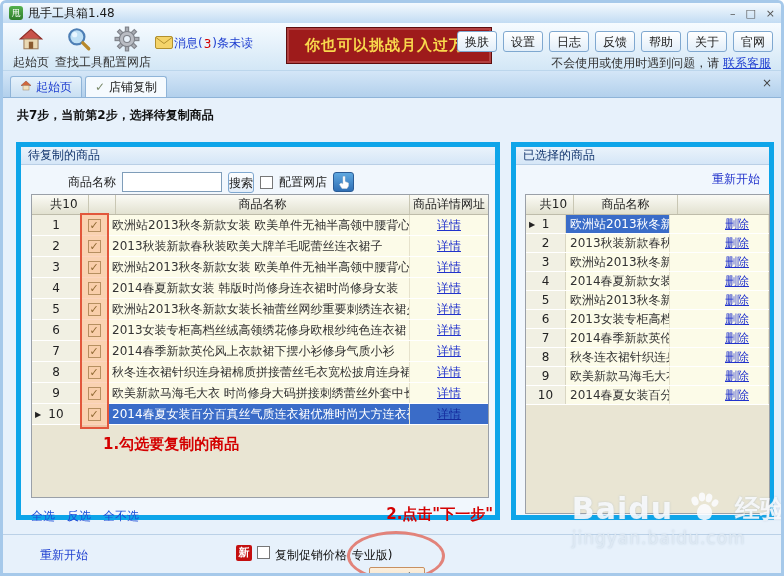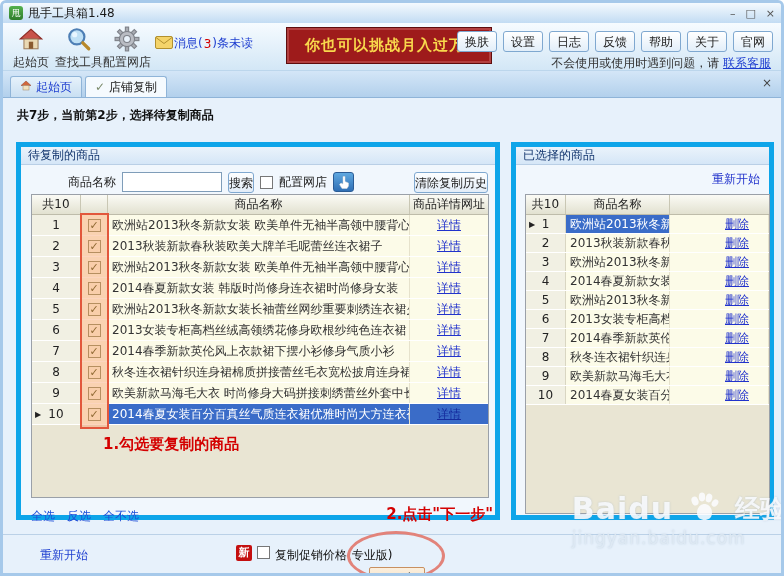--- a/index.html
+++ b/index.html
@@ -50,21 +50,21 @@
   .search-input { width:100px; height:20px; border:1px solid #7F9DB9; background:#fff; padding:0 3px; font-size:12px; }
   .btn { background:linear-gradient(#FDFEFF,#E3EDF8); border:1px solid #7FA8D0; border-radius:3px; height:21px; padding:2px 0; font-size:12px; color:#222; }
   .cb { width:13px; height:13px; border:1px solid #777; background:#fff; display:inline-block; flex:0 0 auto; }
   .hand-icon { width:21px; height:20px; background:linear-gradient(#5FA8E0,#2F6FB5); border:1px solid #2A5C96; border-radius:3px; display:flex; align-items:center; justify-content:center; }
   .spacer { flex:1; }
 
   
   .tablebox { position:absolute; background:#E9E5D3; border:1px solid #9AA0A8; overflow:hidden; }
   .ltable { left:10px; top:47px; width:458px; height:304px; }
   .rtable { left:9px;  top:47px; width:245px; height:320px; }
-  .thead { display:flex; height:20px; background:linear-gradient(#FBFBF5,#E2E1D0); border-bottom:1px solid #BEBCAA; color:#222; }
+  .thead { display:flex; height:20px; background:linear-gradient(#FBFBF5,#E2E1D0); border-bottom:1px solid #BEBCAA; color:#222;padding-left:8px; }
   .thead > div { display:flex; align-items:center; justify-content:center; border-right:1px solid #C9C7B4; }
   .row { display:flex; height:21px; background:#FCFBE8; border-bottom:1px solid #FFFFFF; color:#333; }
   .rtable .row { height:19px; }
   .num-cell { width:49px; background:#F1F0E3; border-right:1px solid #D9D6C2; display:flex; align-items:center; justify-content:center; position:relative; color:#222; }
   .rtable .num-cell { width:40px; }
   .marker { position:absolute; left:3px; font-size:8px; color:#222; visibility:hidden; }
   .row.selected .marker { visibility:visible; }
   .chk-cell { width:27px; display:flex; align-items:center; justify-content:center; border-right:1px solid #E6E2CC; }
   .row-chk { width:13px; height:13px; border:1px solid #8A8A62; background:#FBF4DC; color:#4A4A14; font-size:11px; line-height:11px; text-align:center; }
   .name-cell { flex:1; display:flex; align-items:center; padding-left:4px; border-right:1px solid #E6E2CC; white-space:nowrap; overflow:hidden; }
@@ -212,21 +212,20 @@
         <input class="search-input" type="text" value="" style="">
         <button class="btn">搜索</button>
         <span class="cb"></span>
         <span>配置网店</span>
         <span class="hand-icon">
           <svg width="12" height="13" viewBox="0 0 12 13">
               <path d="M5 0.5 h2 v5 l3.5 1.5 v3 l-1.5 2.5 h-5 l-2.5 -4 l1.5 -1.5 l2 1 z" fill="#fff" stroke="#D8D8D8" stroke-width="0.5"></path>
             </svg>
         </span>
         <span class="spacer"></span>
-        <button class="btn">清除复制历史</button>
       </div>
 
       <div class="tablebox ltable">
         <div class="thead">
           <div style="width:49px;">共10</div>
           <div style="width:27px;"></div>
           <div style="flex:1;">商品名称</div>
           <div style="width:78px; border-right:none;">商品详情网址</div>
         </div>
         <div>

